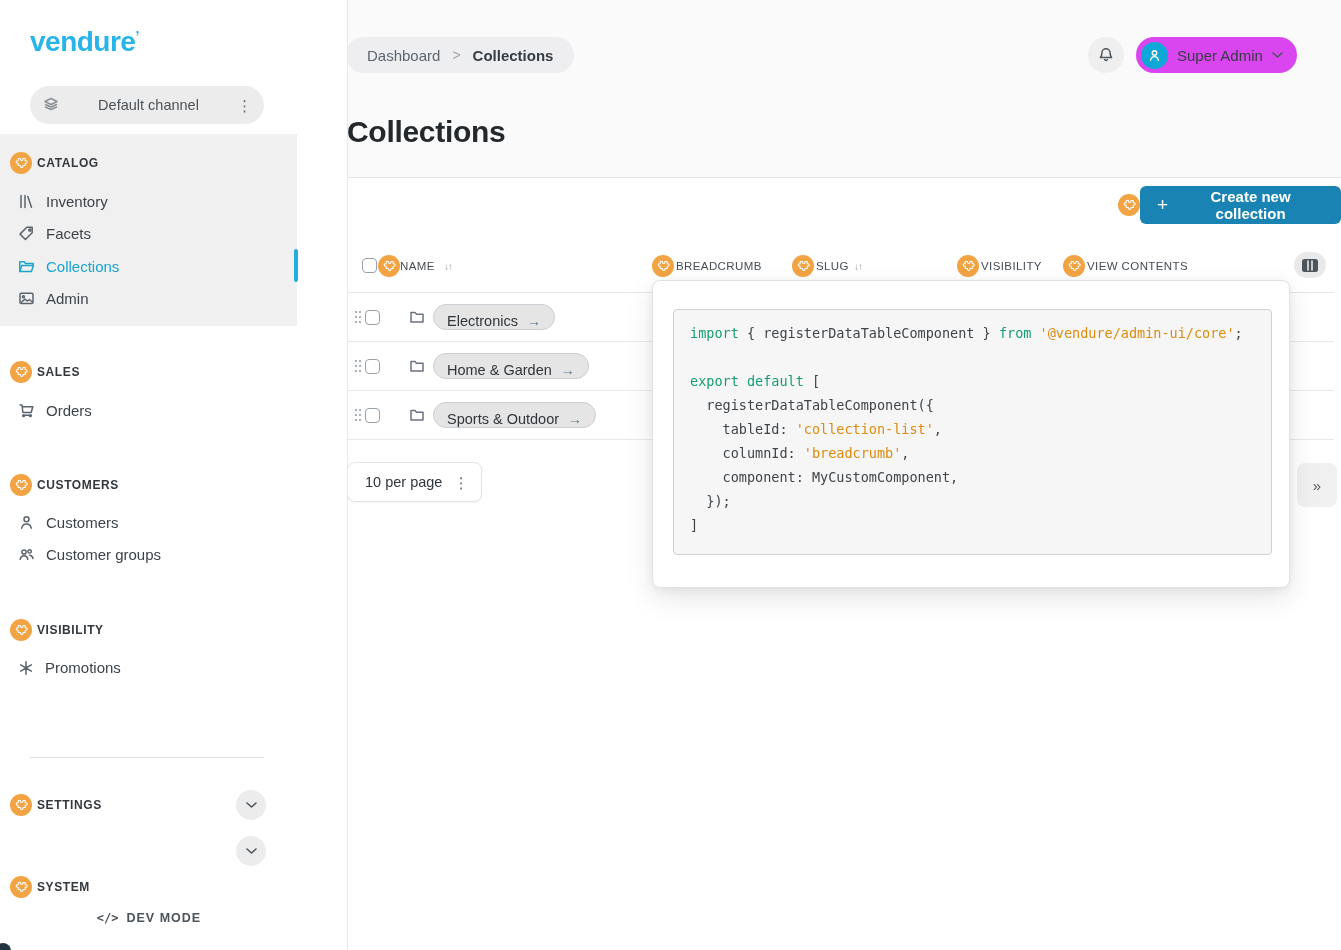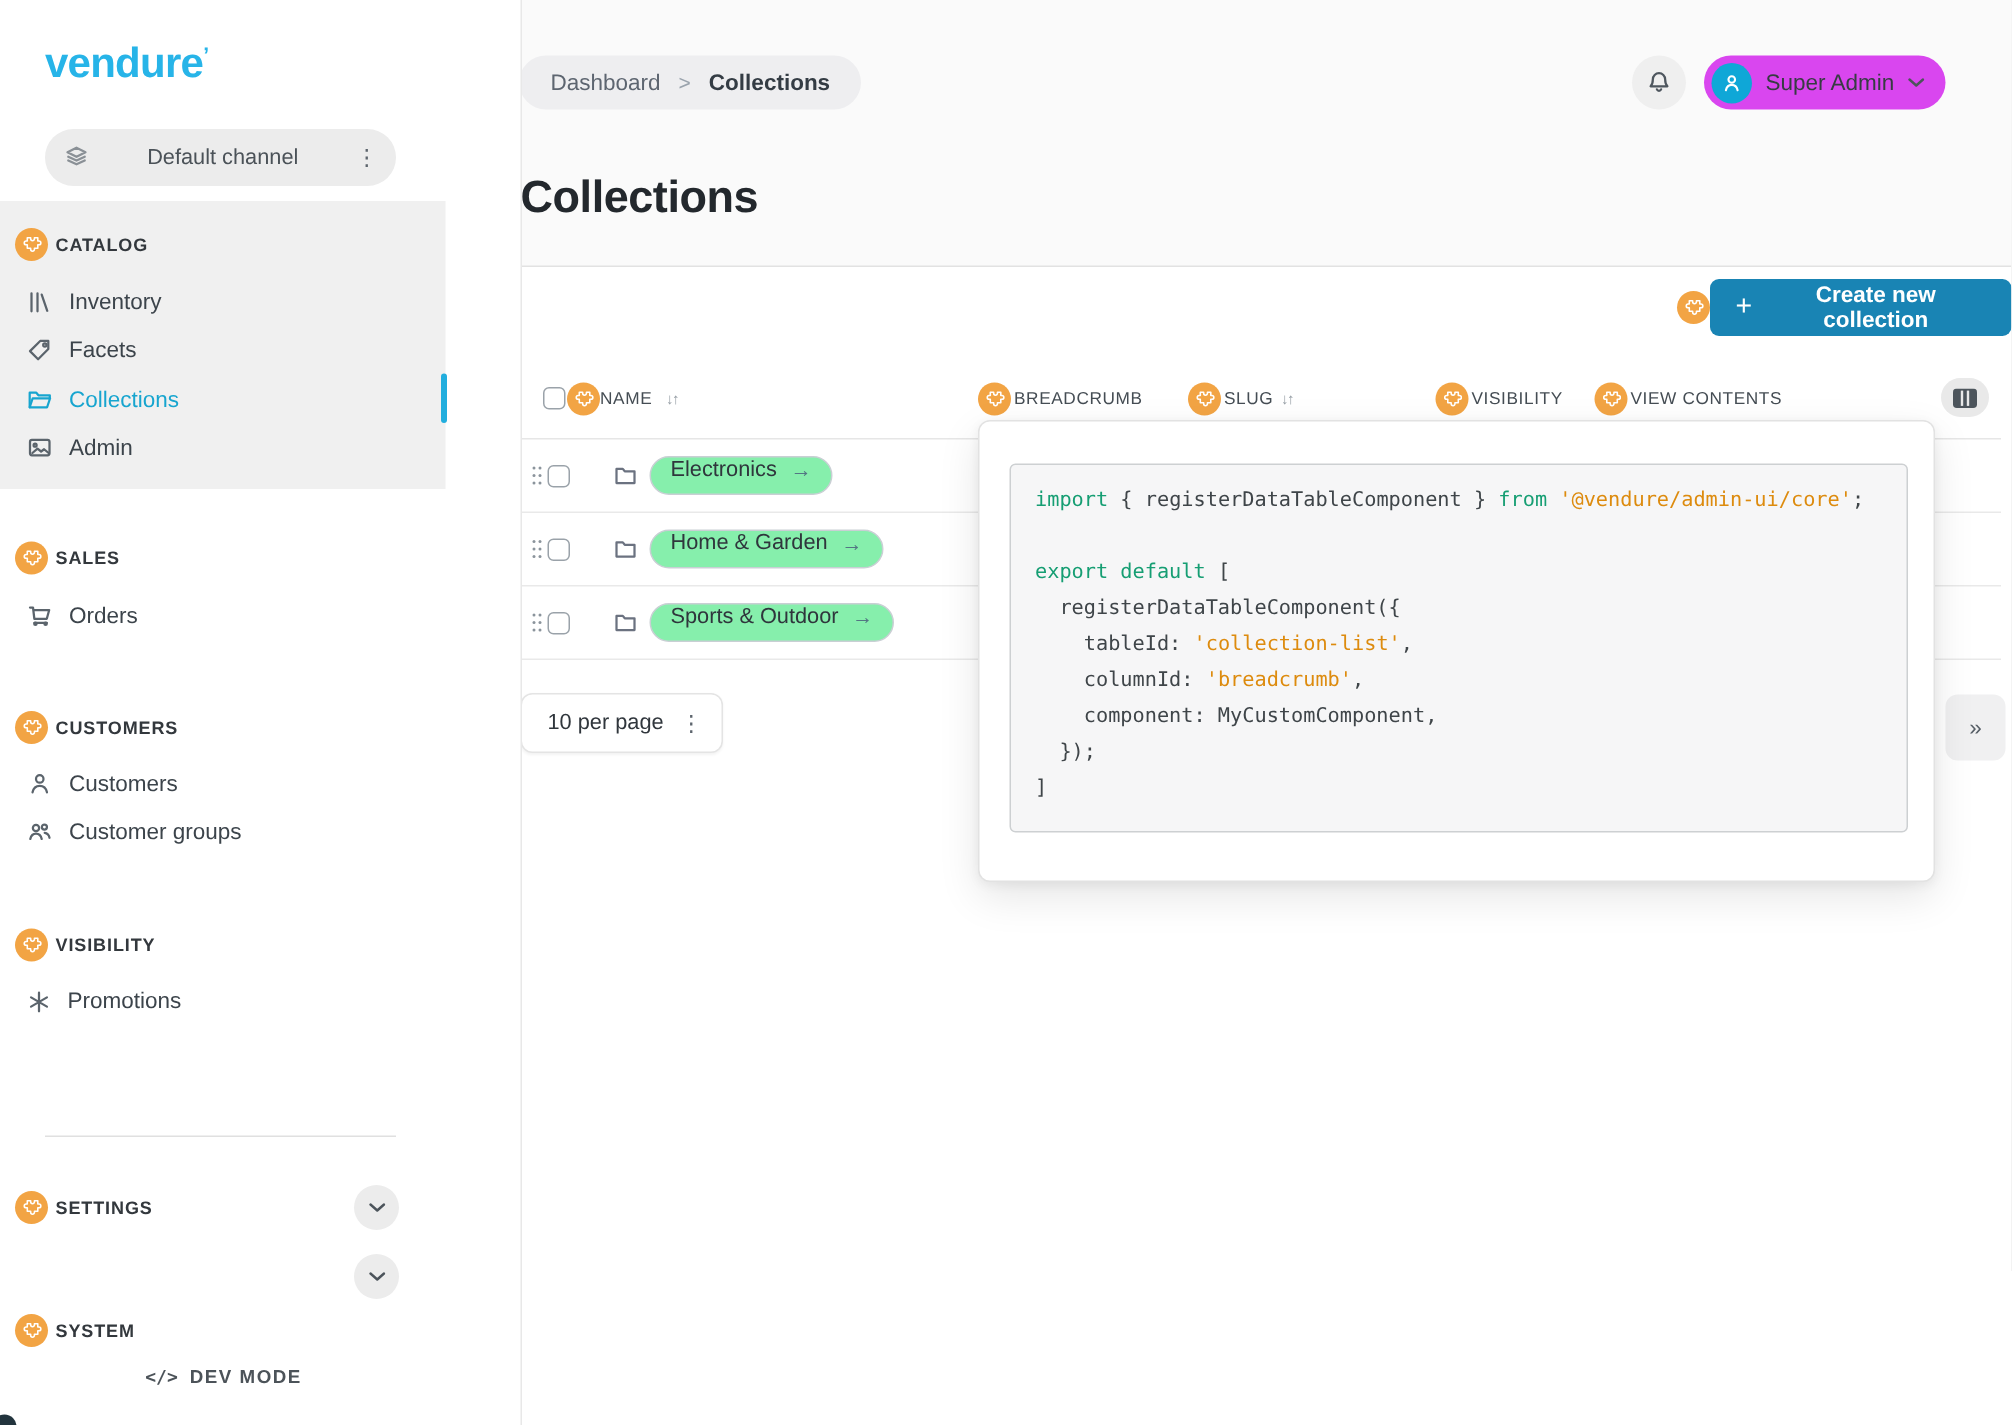--- a/index.html
+++ b/index.html
@@ -65,22 +65,22 @@
   .table-topline{position:absolute;left:12px;top:292px;width:1024px;height:1px;background:#e6e6e6}
   .search-btn{position:absolute;left:11px;top:279px;width:28px;height:28px;border-radius:50%;background:#fff;
     border:1px solid #cfd4d8;display:flex;align-items:center;justify-content:center;cursor:pointer;z-index:2}
 
   .t-row{position:absolute;left:2px;width:1034px;height:49px;border-bottom:1px solid #e9e9e9;
     display:flex;align-items:center;padding-left:55px}
   .drag{width:7px;height:13px;position:relative;margin-right:3px;cursor:grab}
   .drag::before{content:"";position:absolute;left:0;top:0;width:2px;height:2px;border-radius:50%;background:#8b949c;
     box-shadow:0 5px 0 #8b949c,0 10px 0 #8b949c,4px 0 0 #8b949c,4px 5px 0 #8b949c,4px 10px 0 #8b949c}
   .row-folder{margin-left:29px}
-  .chip{margin-left:8px;display:inline-flex;align-items:flex-start;gap:9px;height:26px;padding:0 13px;
-    border:1px solid #c9cfd4;border-radius:13px;background:#86efac;font-size:14.5px;color:#2f363c;cursor:pointer}
+  .chip{margin-left:8px;display:inline-flex;align-items:flex-end;gap:9px;height:26px;padding:0 13px;
+    border:1px solid #c9cfd4;border-radius:13px;background:#e5e5e5;font-size:14.5px;color:#2f363c;cursor:pointer}
   .chip .arrow{color:#537683;font-size:14px}
 
   .per-page-btn{position:absolute;left:49px;top:462px;height:40px;padding:0 13px 0 17px;background:#fff;
     border:1px solid #e4e4e4;border-radius:8px;box-shadow:0 1px 2px rgba(0,0,0,.05);
     display:flex;align-items:center;gap:11px;font-size:14.5px;color:#30363c;cursor:pointer;font-family:inherit}
   .next-btn{position:absolute;left:999px;top:463px;width:40px;height:44px;background:#f0f0f1;border:none;border-radius:8px;
     color:#565e66;font-size:15px;cursor:pointer;font-family:inherit}
 
   
   .popup{position:absolute;left:354px;top:280px;width:638px;height:308px;background:#fff;border:1px solid #e2e2e2;border-radius:8px;

